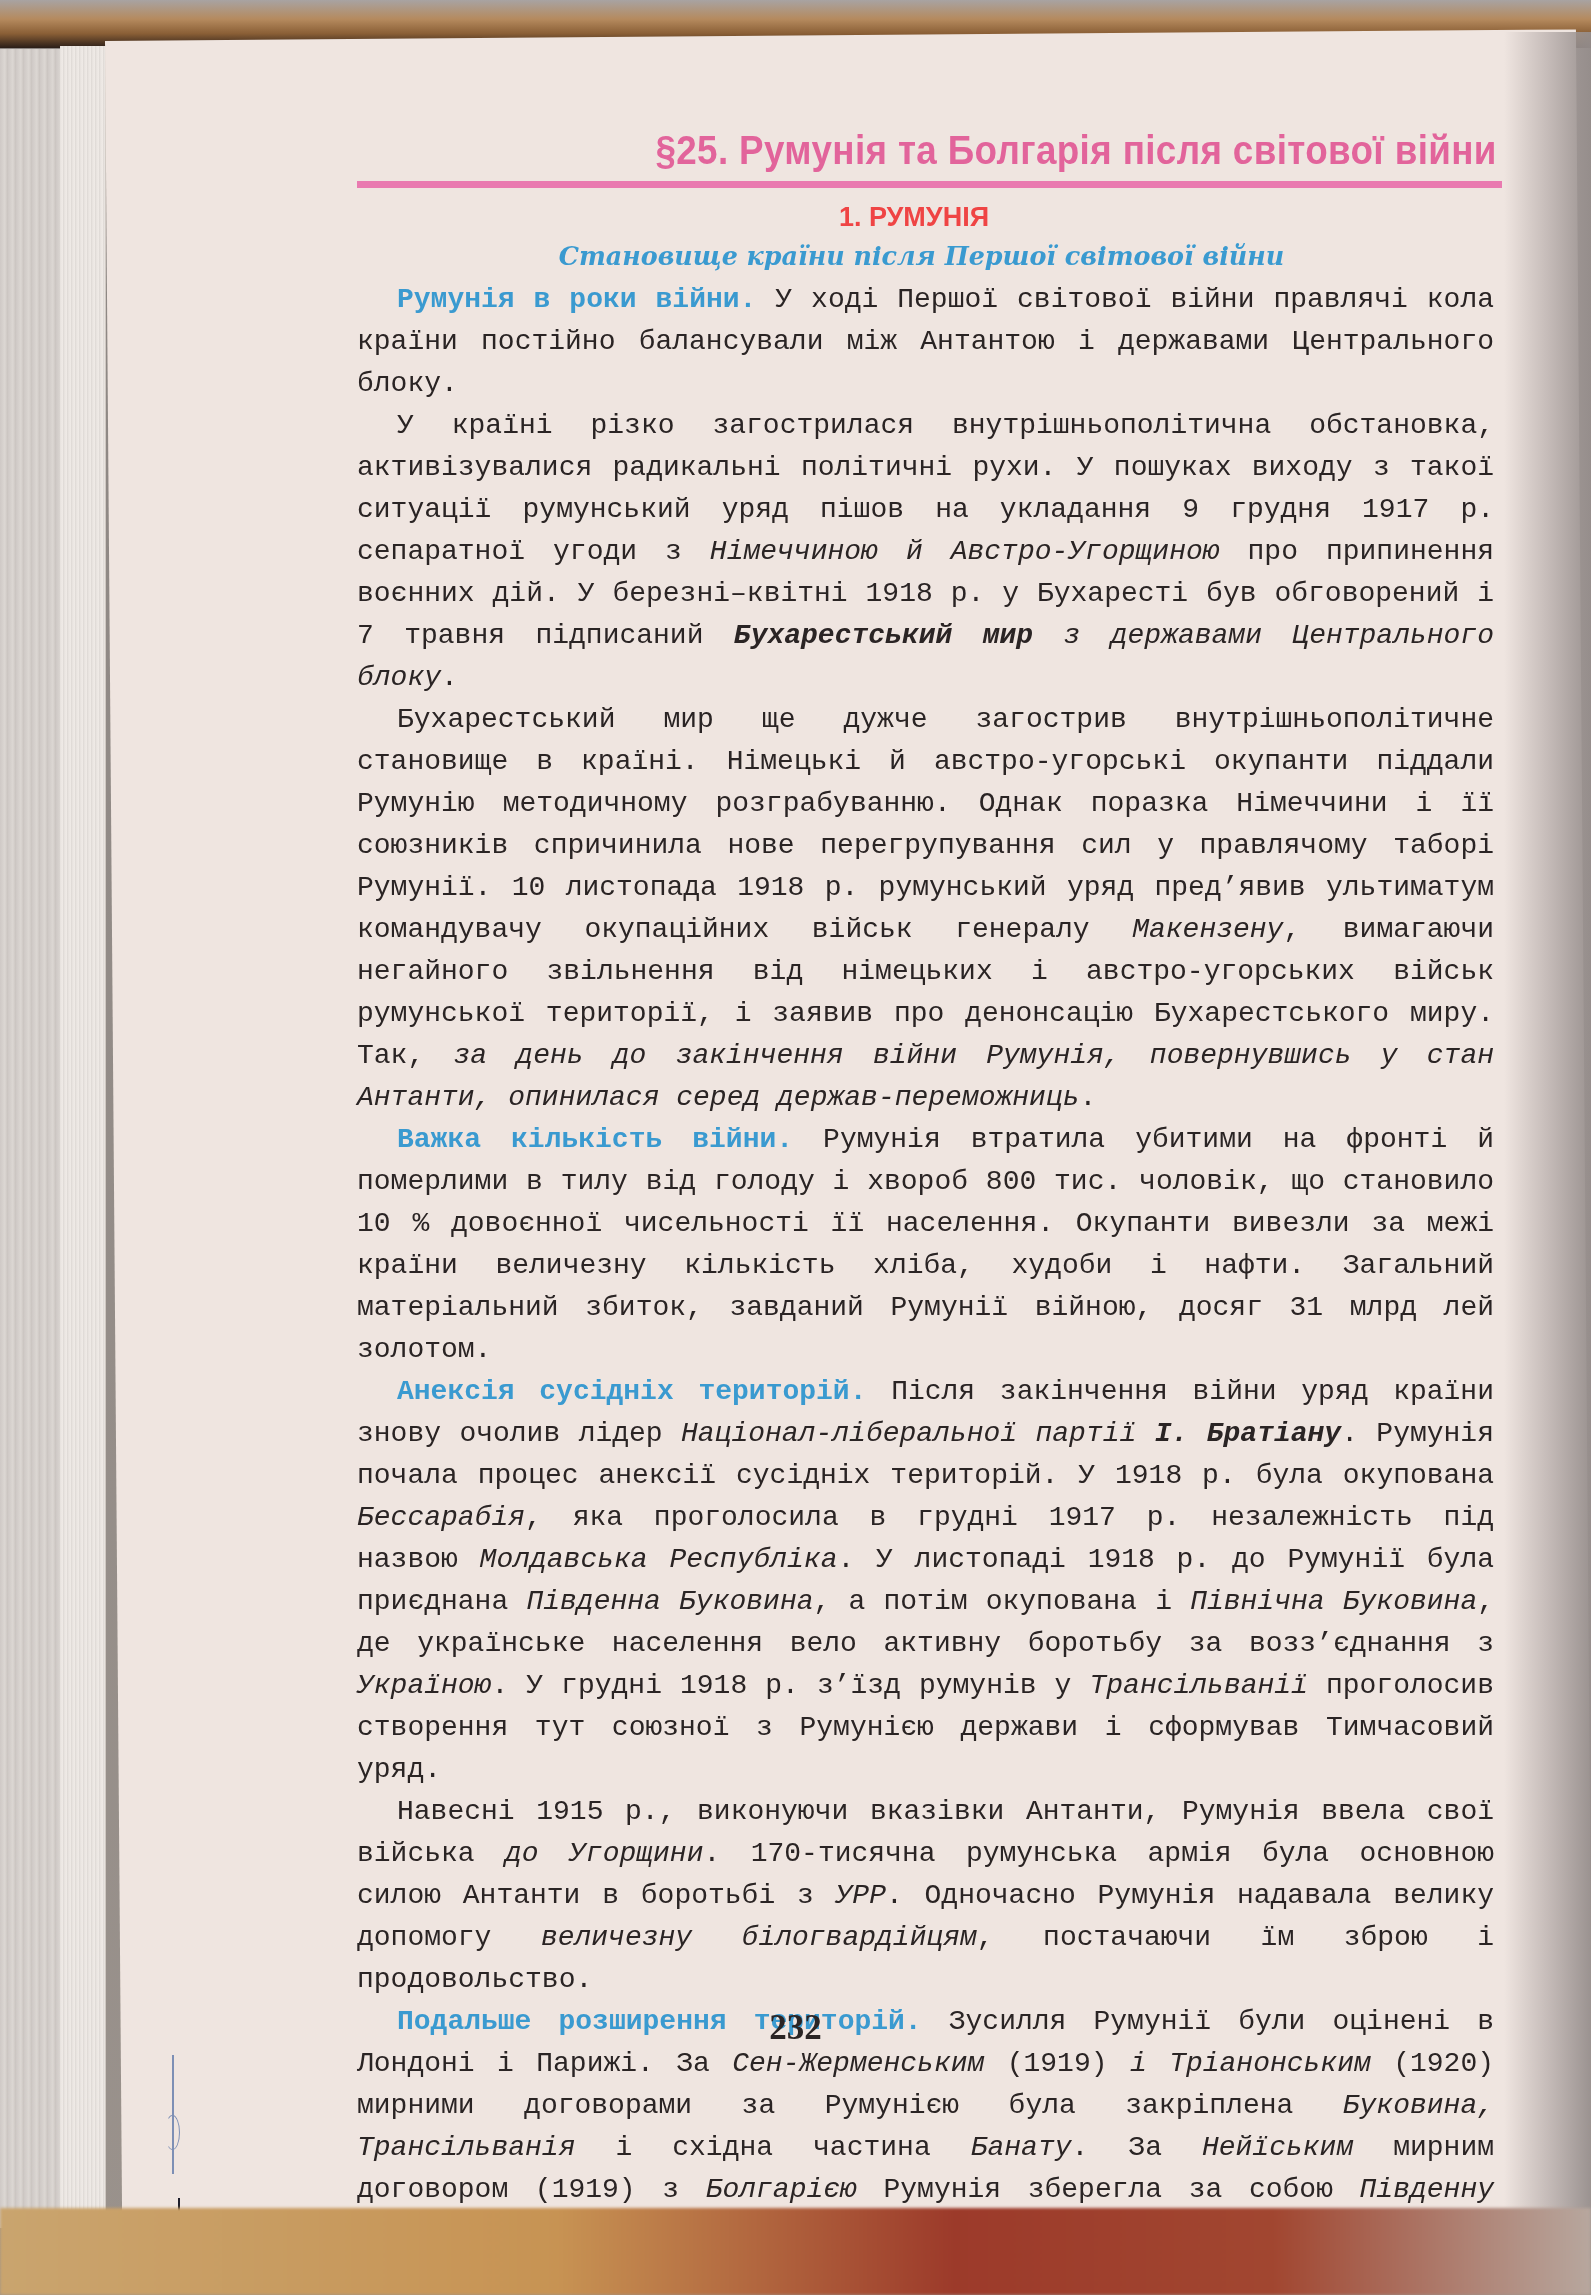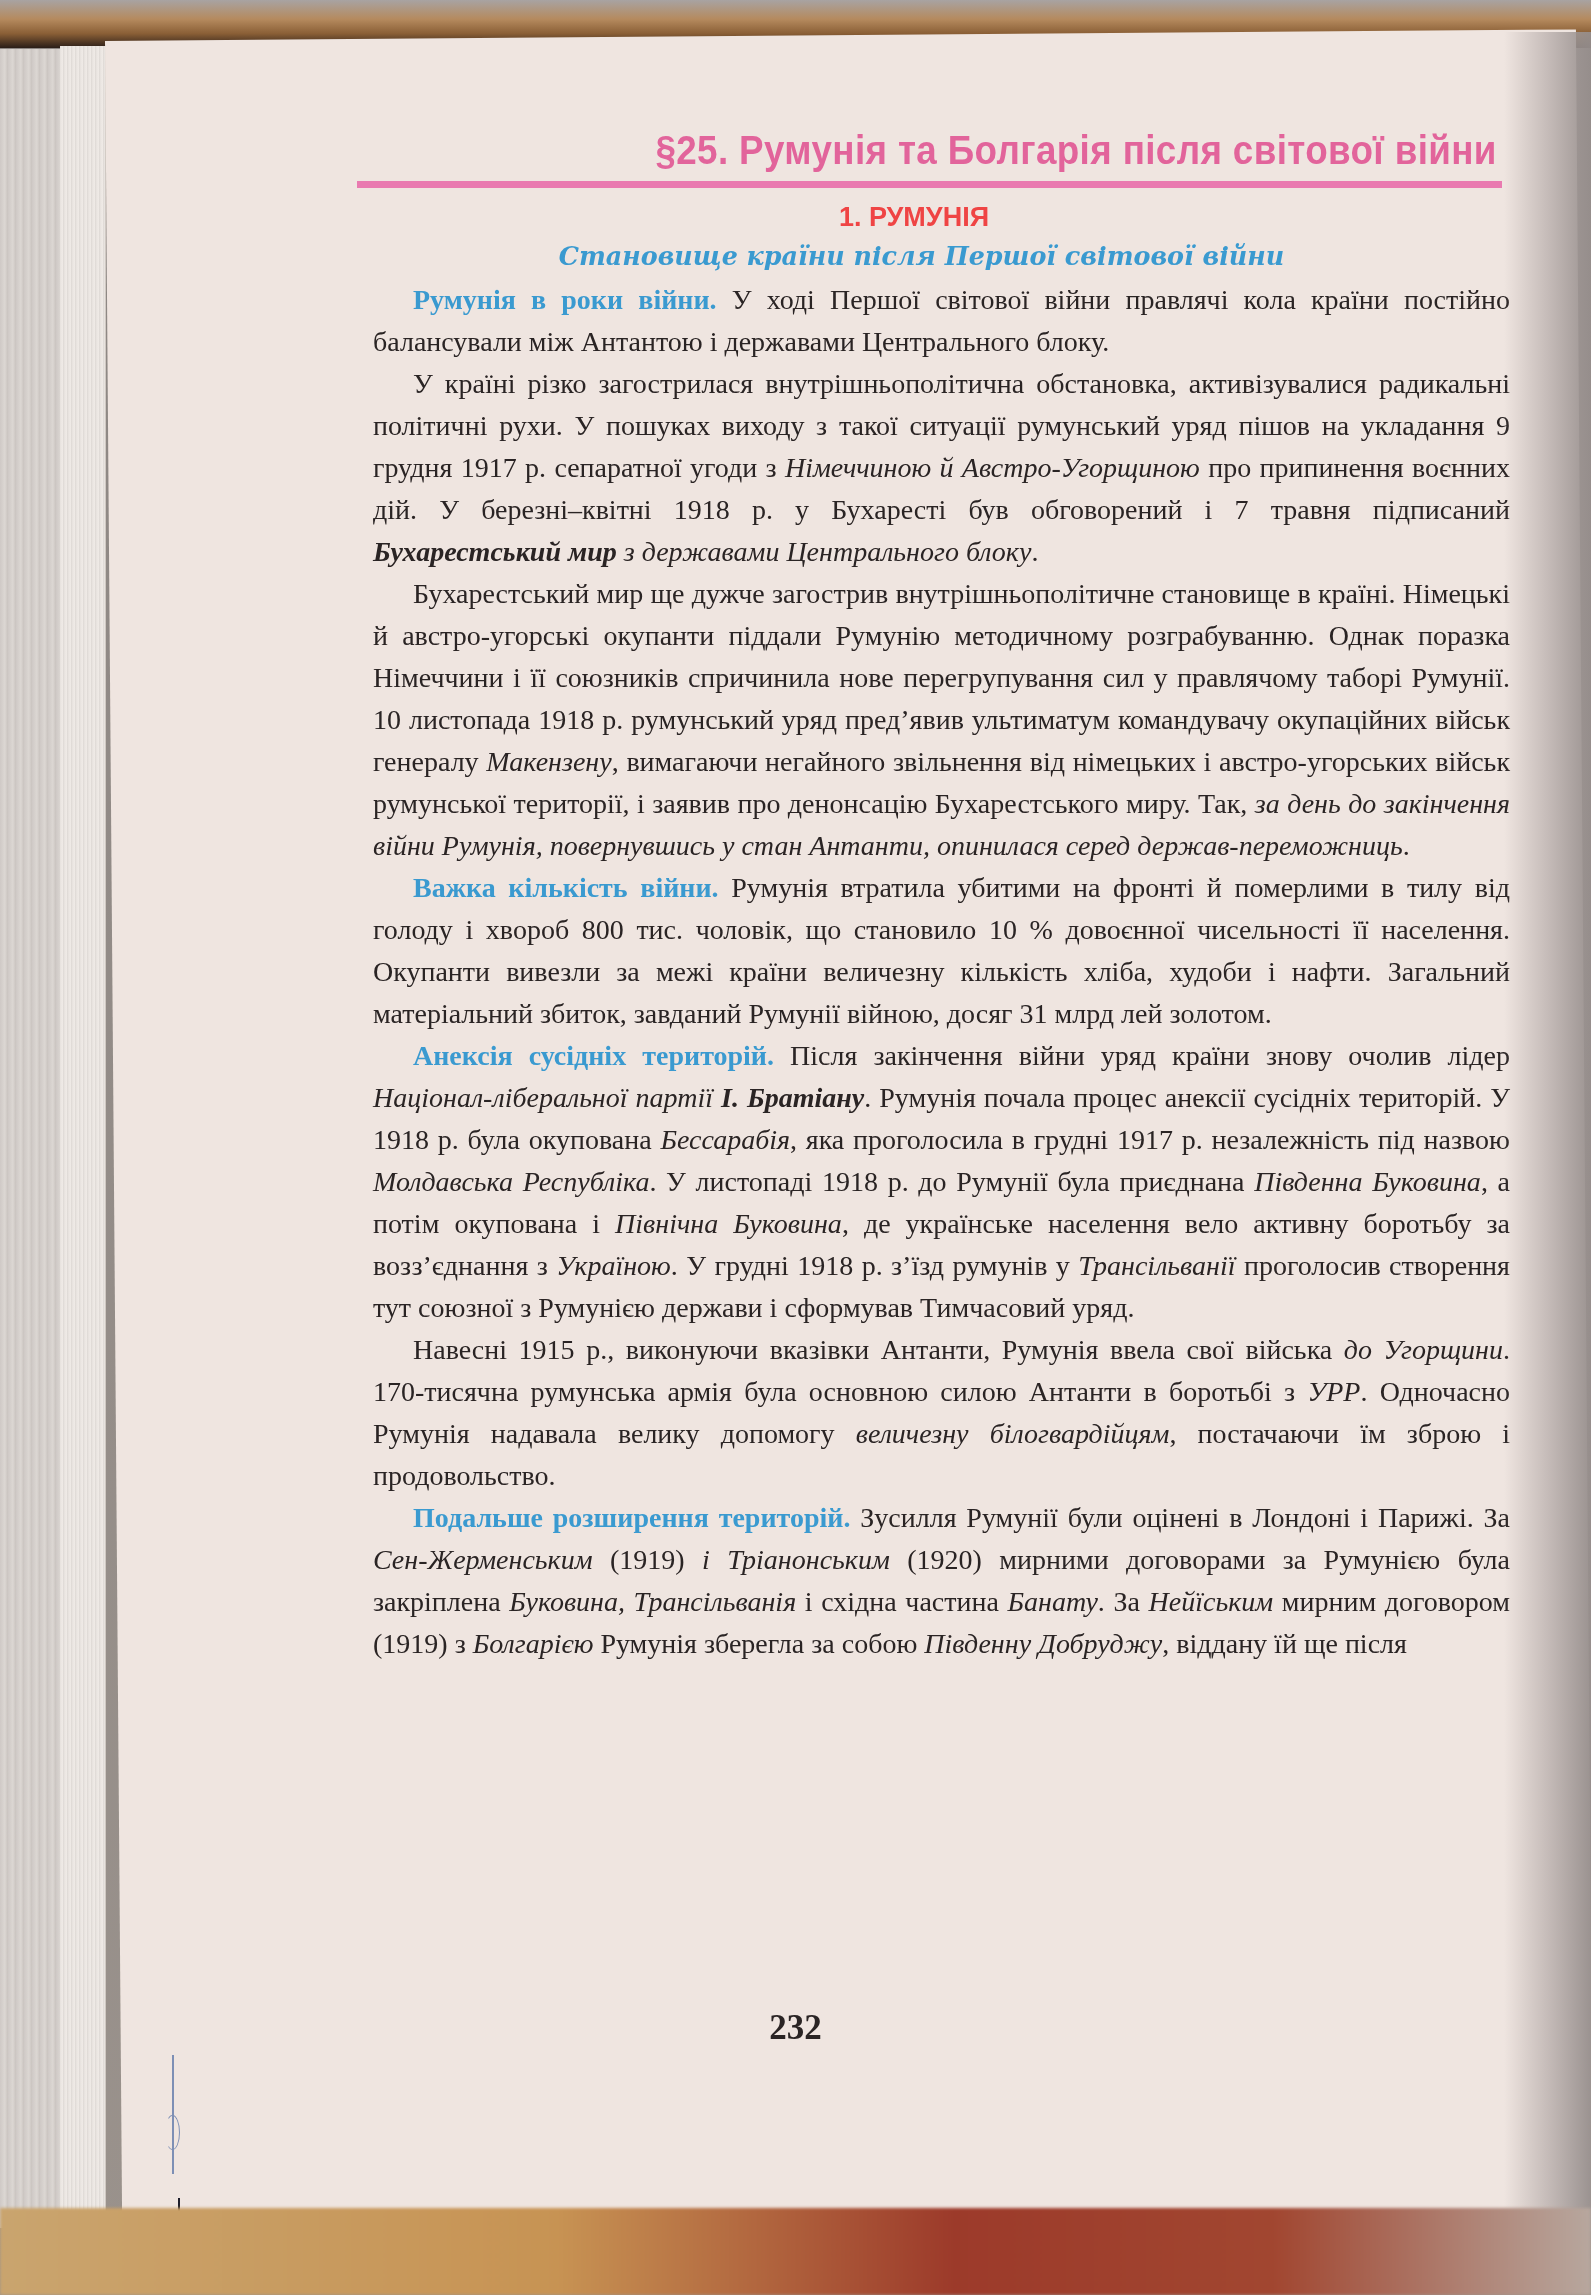--- a/index.html
+++ b/index.html
@@ -51,23 +51,23 @@
     .section-title {
       font-family: "Liberation Sans", "DejaVu Sans", sans-serif;
       font-weight: bold; font-size: 27px; color: #ef4444;
       text-align: center; margin: 14.3px 0 0 0; padding-left: 80px;
     }
     .subsection-title {
       font-weight: bold; font-size: 25.4px; color: #3a9ad0;
       text-align: center; margin: 8px 0 0 0; padding-left: 95px; font-style: italic;
     }
     .body-text {
-      font-family: Liberation Serif, serif;
+      font-family: Liberation Mono, monospace;
       font-size: 28px; line-height: 42px; color: #2a2424;
-      text-align: justify; margin: 16px; padding-left: 119px; width: 1137px;
+      text-align: justify; margin: 0; padding-left: 119px; width: 1137px;
       font-stretch: condensed;
     }
     .body-text p { margin: 0; text-indent: 40px; }
     .run-in { color: #3a9ad0; font-weight: bold; }
     .it { font-style: italic; }
     .bi { font-style: italic; font-weight: bold; }
     .paragraphs { margin-top: 8px; }
     .page-number {
       position: absolute; left: 0; width: 1591px; top: 2008px;
       text-align: center; font-family: "Liberation Serif", serif; font-weight: bold;

